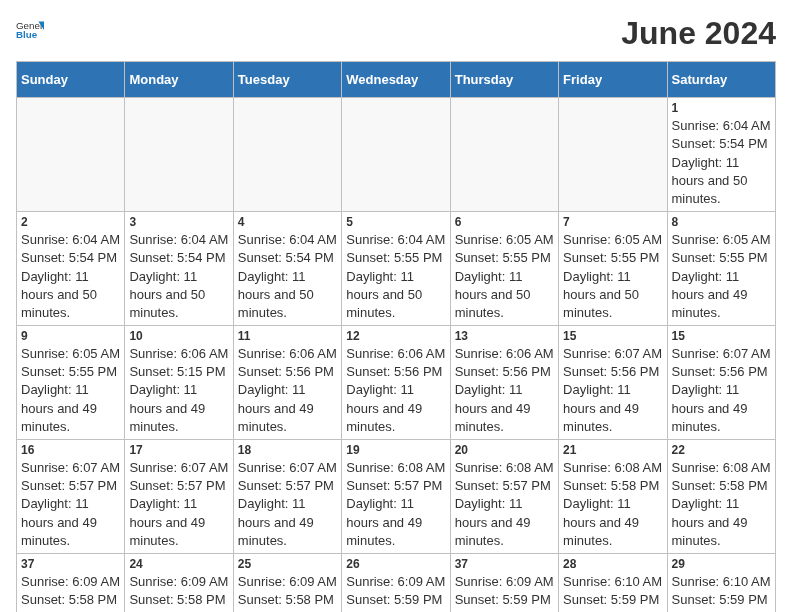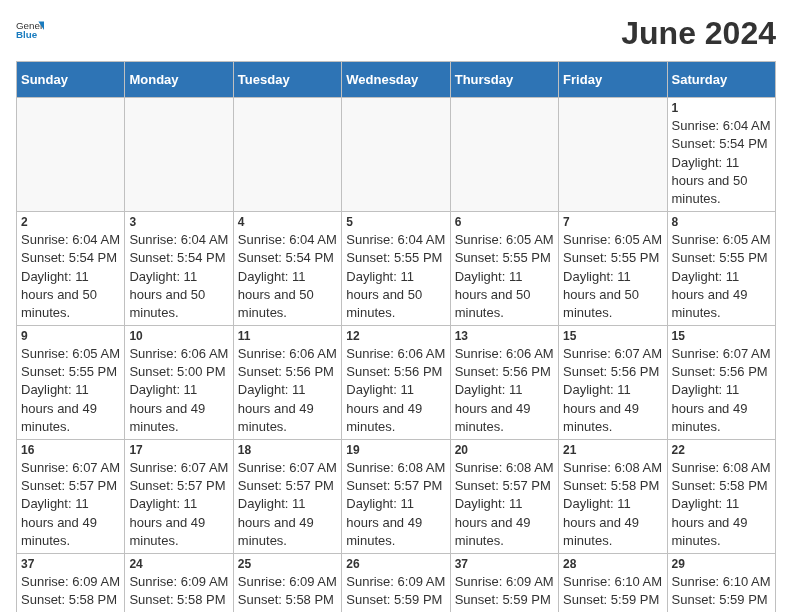--- a/index.html
+++ b/index.html
@@ -167,21 +167,21 @@
       <tr class="week-row">
         <td>
           <div class="day-number">9</div>
           <div class="day-info">Sunrise: 6:05 AM
 Sunset: 5:55 PM
 Daylight: 11 hours and 49 minutes.</div>
         </td>
         <td>
           <div class="day-number">10</div>
           <div class="day-info">Sunrise: 6:06 AM
-Sunset: 5:00 PM
+Sunset: 5:15 PM
 Daylight: 11 hours and 49 minutes.</div>
         </td>
         <td>
           <div class="day-number">11</div>
           <div class="day-info">Sunrise: 6:06 AM
 Sunset: 5:56 PM
 Daylight: 11 hours and 49 minutes.</div>
         </td>
         <td>
           <div class="day-number">12</div>

